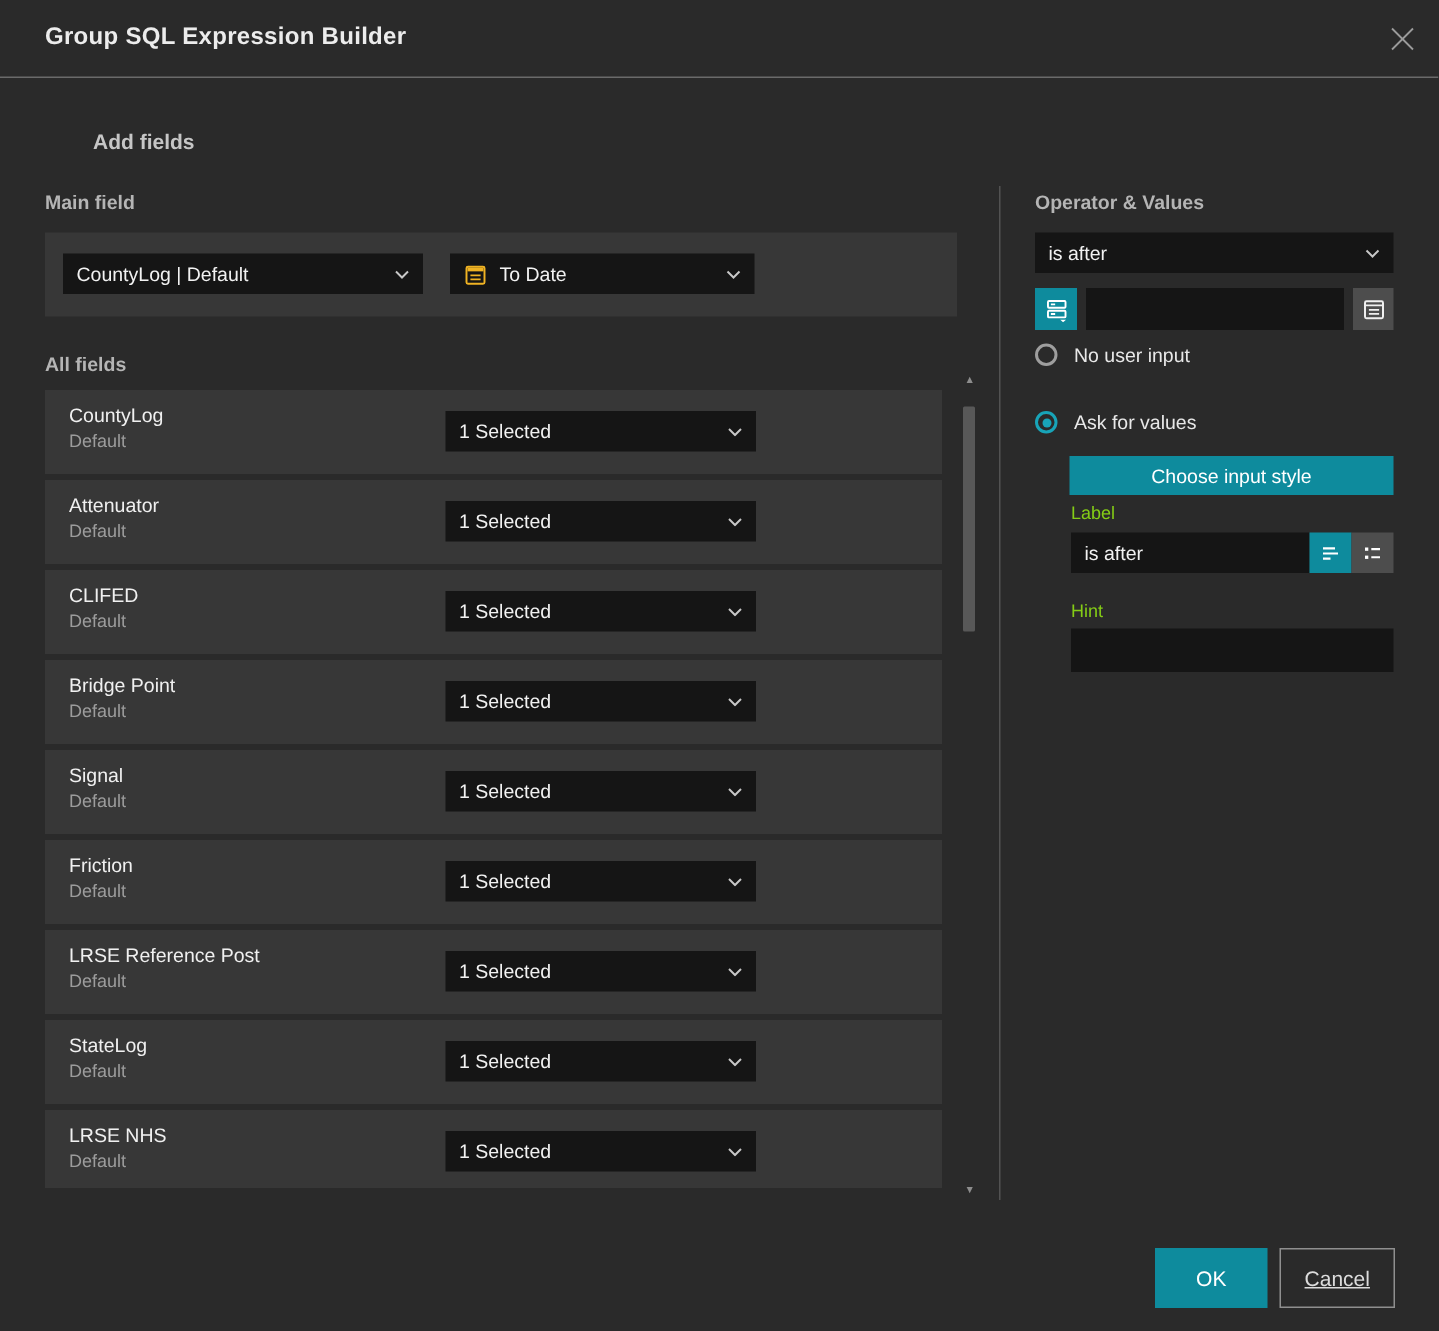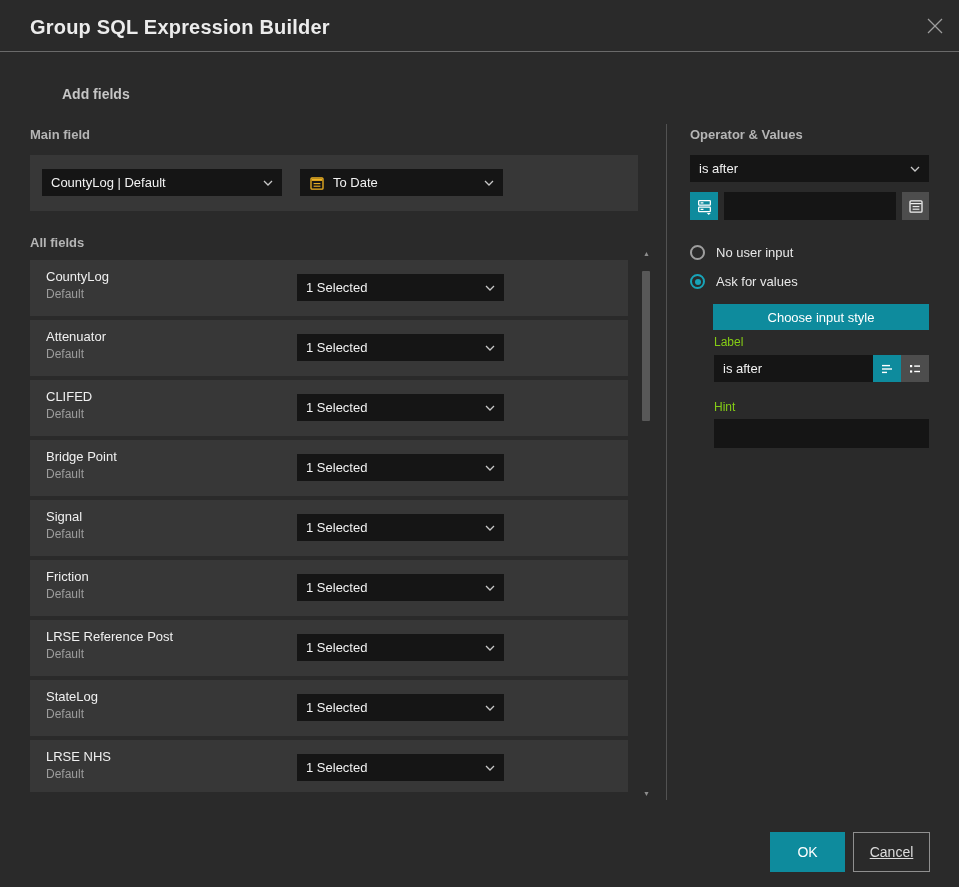--- a/index.html
+++ b/index.html
@@ -10,21 +10,21 @@
     font-family:"Liberation Sans", sans-serif;
     color:#e8e8e8;
     overflow:hidden;
   }
   .titlebar {
     position:absolute; top:0; left:0; width:959px; height:52px;
     border-bottom:1px solid #6a6a6a;
   }
   .title {
     position:absolute; left:30px; top:16px;
-    font-size:20px; font-weight:700; color:#ececec; letter-spacing:.2px;
+    font-size:16px; font-weight:700; color:#ececec; letter-spacing:.2px;
   }
   .close-btn { position:absolute; right:14px; top:16px; width:20px; height:20px; cursor:pointer; }
 
   .heading {
     position:absolute; font-size:14px; font-weight:700; color:#c6c6c6;
   }
   .sub-heading {
     position:absolute; font-size:13px; font-weight:700; color:#b5b5b5;
   }
 
@@ -78,21 +78,21 @@
   .val-picker-btn { left:690px; top:192px; width:28px; height:28px; background:#0e8b9d; }
   .text-input {
     position:absolute; background:#151515; border:none; outline:none;
     color:#f2f2f2; font-size:13px; padding:0 9px;
     font-family:"Liberation Sans", sans-serif;
   }
   .value-input { left:724px; top:192px; width:172px; height:28px; }
   .cal-btn { left:902px; top:192px; width:27px; height:28px; background:#4d4d4d; }
 
   .radio-row { position:absolute; left:690px; display:flex; align-items:center; cursor:pointer; }
-  .radio-row.r1 { top:245px; }
+  .radio-row.r1 { top:229px; }
   .radio-row.r2 { top:274px; }
   .radio-circle {
     width:15px; height:15px; border-radius:50%; border:2px solid #9e9e9e;
     margin-right:11px; flex:0 0 auto; position:relative; background:transparent;
   }
   .radio-circle.checked { border-color:#18a4b8; }
   .radio-circle.checked::after {
     content:""; position:absolute; left:2.5px; top:2.5px; width:6px; height:6px;
     border-radius:50%; background:#18a4b8;
   }

